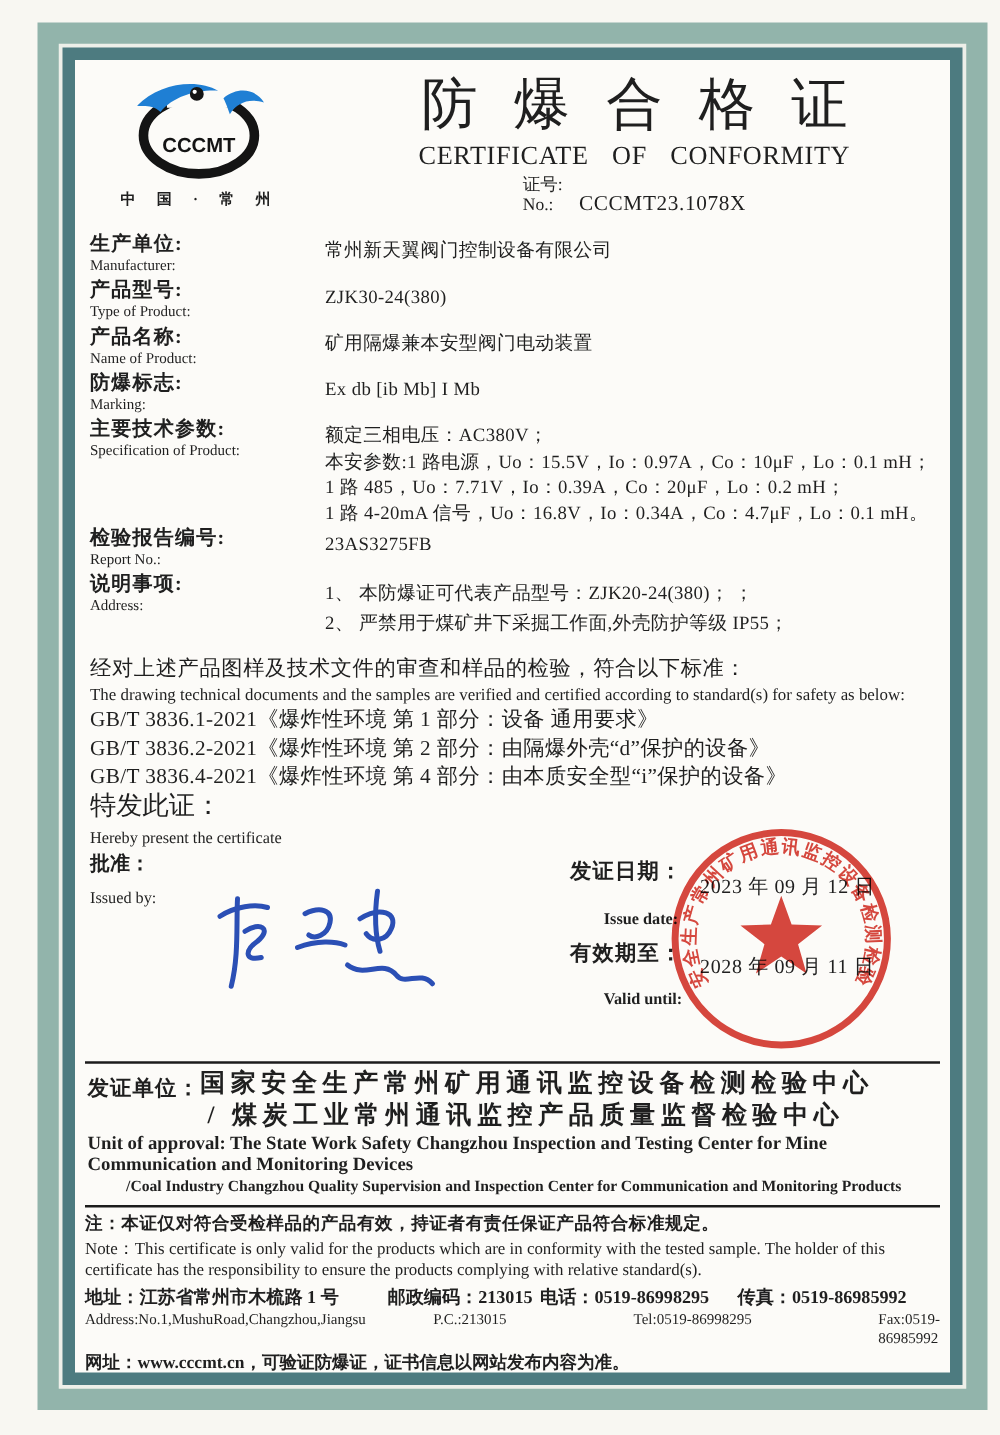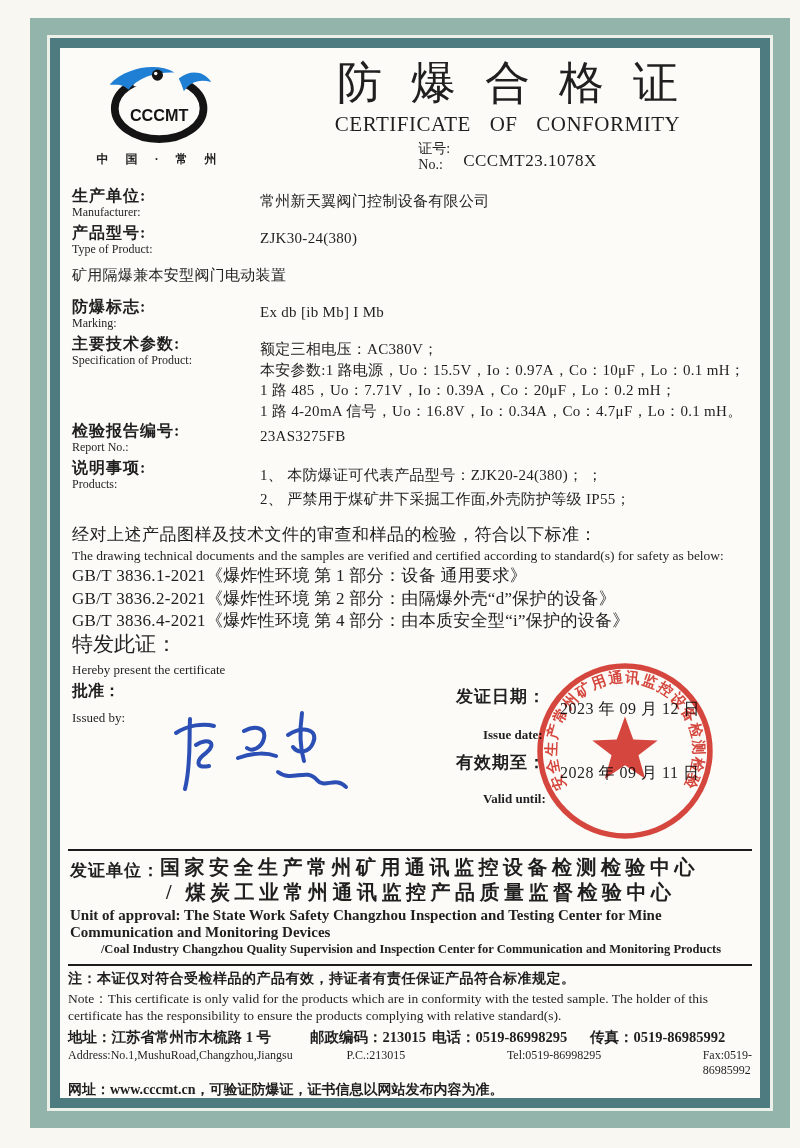--- a/index.html
+++ b/index.html
@@ -12,21 +12,21 @@
   .doc    { position:absolute; inset:10px; background:#fcfbf8; padding:10px 8px 0 8px; overflow:hidden; }
 
   
   .header { position:relative; height:122px; }
   .logo-block { position:absolute; left:22px; top:4px; width:140px; text-align:center; }
   .logo-block svg { width:128px; height:86px; display:block; margin:0 auto; }
   .logo-cn { font-size:12px; letter-spacing:7px; white-space:nowrap; margin-top:3px; font-weight:bold; }
   .header-main { margin-left:195px; text-align:center; }
   .cert-title { font-size:45px; letter-spacing:29px; margin-right:-29px; line-height:1.15; white-space:nowrap; }
   .cert-subtitle { font-size:21px; word-spacing:13px; margin-top:2px; letter-spacing:.5px; }
-  .cert-no-row { display:flex; justify-content:center; gap:13px; margin-top:4px; align-items:center; }
+  .cert-no-row { display:flex; justify-content:center; gap:13px; margin-top:4px; align-items:flex-end; }
   .cert-no-labels { text-align:left; font-size:14px; line-height:16px; }
   .cert-no-value { font-size:17px; margin-top:8px; letter-spacing:.5px; }
 
   
   .fields { margin-top:6px; padding-left:4px; }
   .field { display:flex; min-height:37px; }
   .fl { width:188px; flex:none; }
   .fl-cn { font-size:16px; font-weight:bold; line-height:19px; letter-spacing:1px; }
   .fl-en { font-size:12px; line-height:15px; }
   .fv { font-size:15px; padding-top:5px; line-height:20.5px; letter-spacing:.3px; }
@@ -118,20 +118,24 @@
 
       <div class="field">
         <div class="fl">
           <div class="fl-cn">产品型号:</div>
           <div class="fl-en">Type of Product:</div>
         </div>
         <div class="fv">ZJK30-24(380)</div>
       </div>
 
       <div class="field">
+        <div class="fl">
+          <div class="fl-cn">产品名称:</div>
+          <div class="fl-en">Name of Product:</div>
+        </div>
         <div class="fv">矿用隔爆兼本安型阀门电动装置</div>
       </div>
 
       <div class="field">
         <div class="fl">
           <div class="fl-cn">防爆标志:</div>
           <div class="fl-en">Marking:</div>
         </div>
         <div class="fv">Ex db [ib Mb] I Mb</div>
       </div>
@@ -153,21 +157,21 @@
         <div class="fl">
           <div class="fl-cn">检验报告编号:</div>
           <div class="fl-en">Report No.:</div>
         </div>
         <div class="fv">23AS3275FB</div>
       </div>
 
       <div class="field">
         <div class="fl">
           <div class="fl-cn">说明事项:</div>
-          <div class="fl-en">Products:</div>
+          <div class="fl-en">Address:</div>
         </div>
         <div class="fv">
           <div class="fv-line" style="line-height:24px">1、 本防爆证可代表产品型号：ZJK20-24(380)； ；</div>
           <div class="fv-line" style="line-height:24px">2、 严禁用于煤矿井下采掘工作面,外壳防护等级 IP55；</div>
         </div>
       </div>
     </div>
 
     <div class="standards">
       <div class="std-intro-cn">经对上述产品图样及技术文件的审查和样品的检验，符合以下标准：</div>

